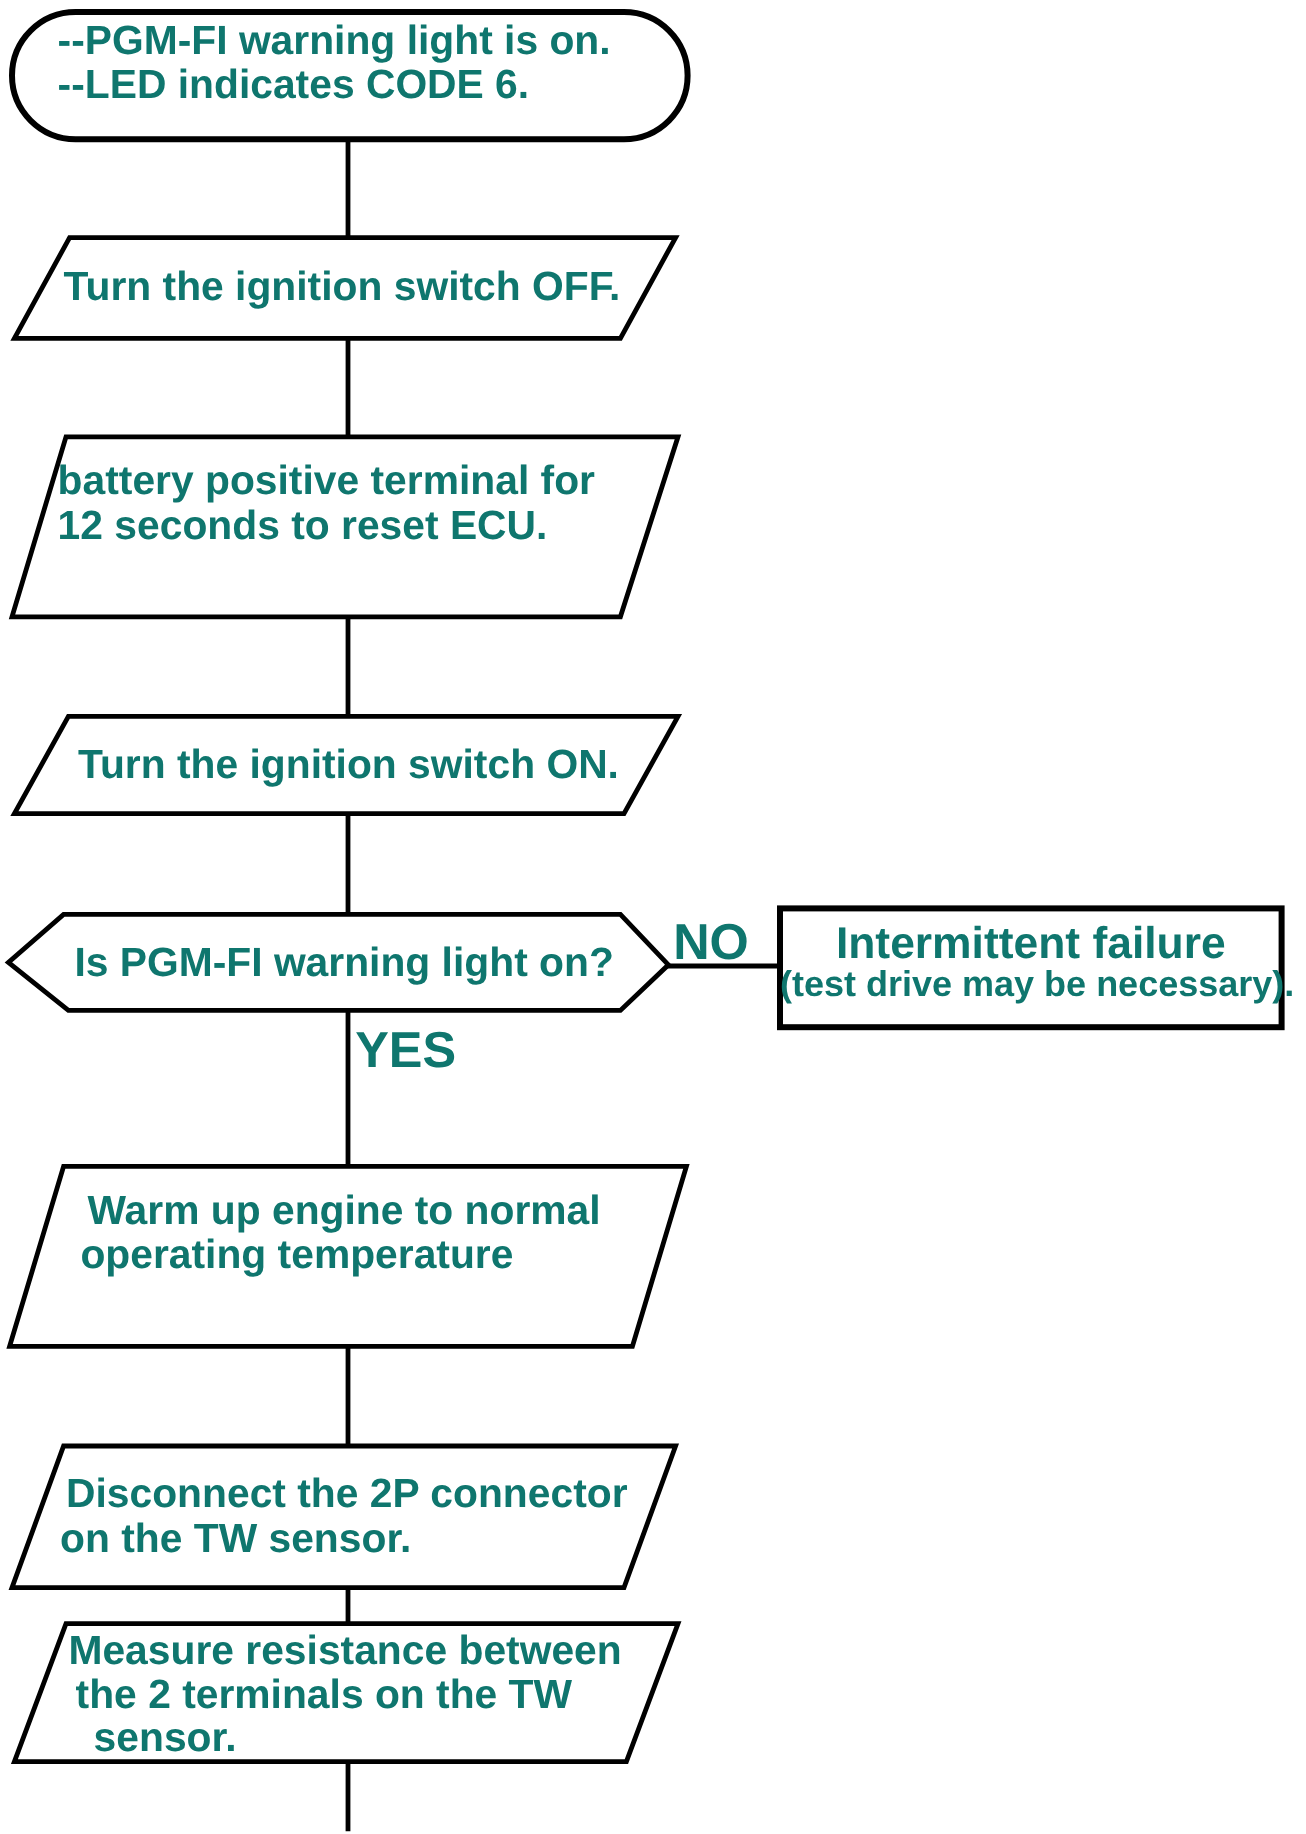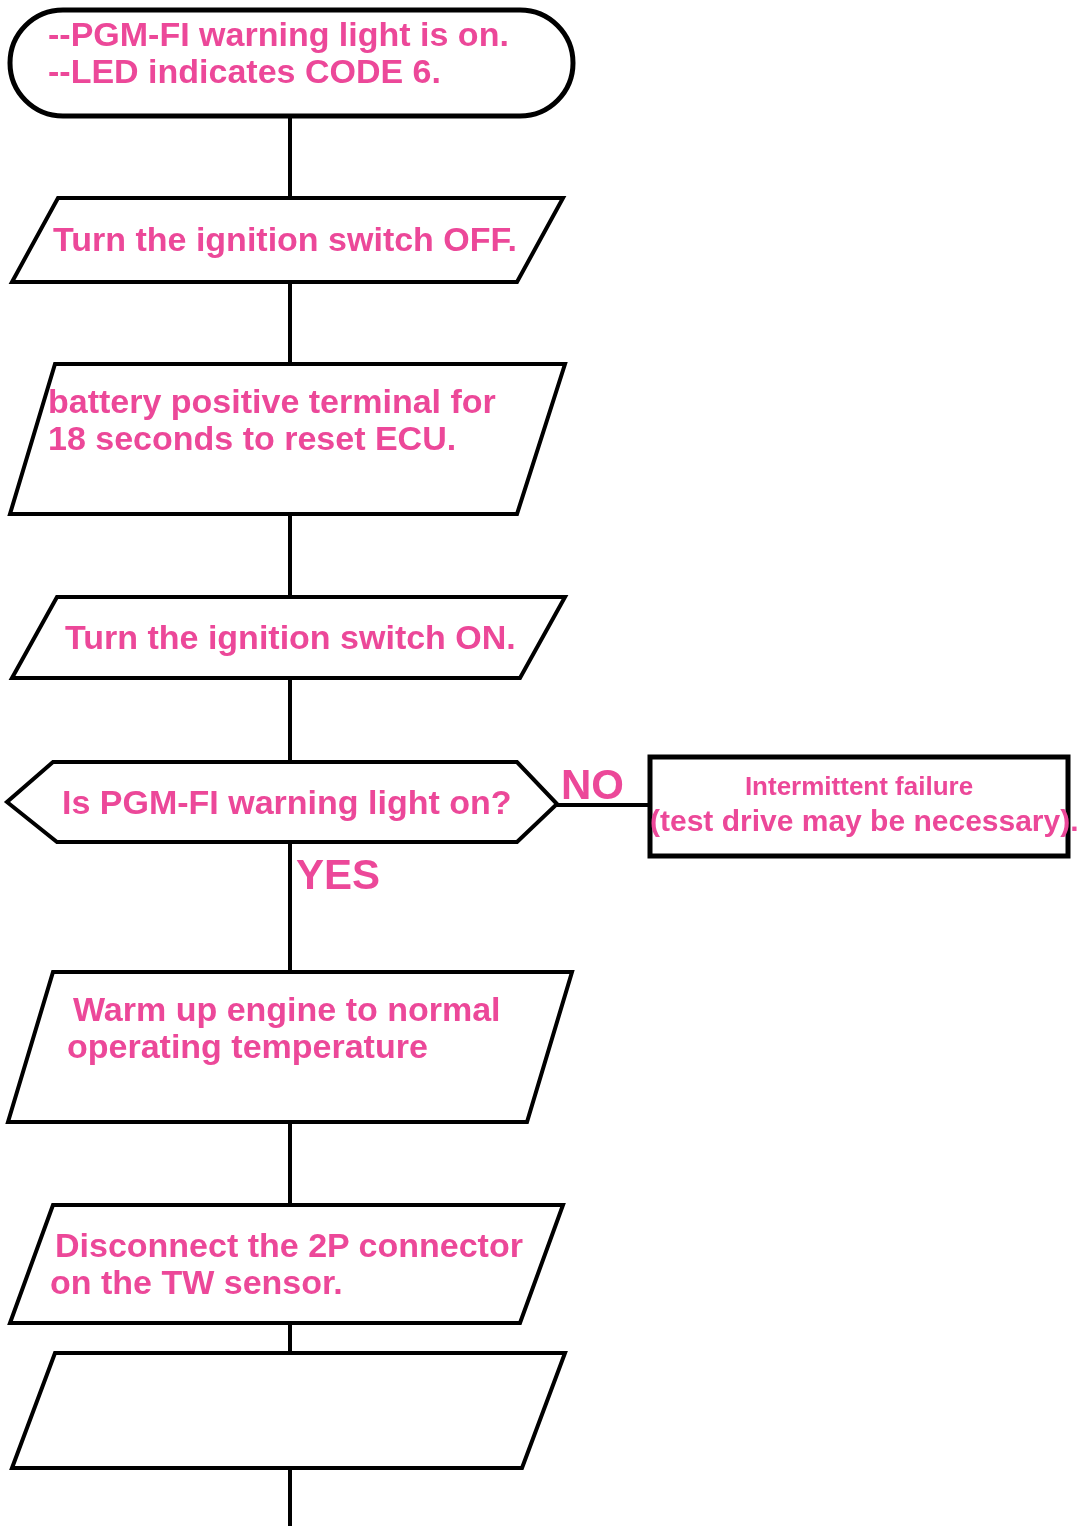--- a/index.html
+++ b/index.html
@@ -2,32 +2,32 @@
 <html><head>
 <meta charset="utf-8">
 <style>
   html, body { margin: 0; padding: 0; background: #ffffff; }
   .canvas {
     position: relative;
     width: 1088px;
     height: 1528px;
     background: #ffffff;
     font-family: "Liberation Sans", sans-serif;
-    color: #ec4899;
+    color: #0f766e;
     overflow: hidden;
   }
   .chart-svg { position: absolute; left: 0; top: 0; width: 1088px; height: 1528px; }
   .txt {
     position: absolute;
     font-weight: bold;
     white-space: nowrap;
   }
   .body-txt { font-size: 34px; line-height: 37px; }
   .branch-txt { font-size: 42px; line-height: 34px; }
-  .result-title { font-size: 26px; line-height: 36px; text-align: center; }
+  .result-title { font-size: 37px; line-height: 36px; text-align: center; }
   .result-sub { font-size: 30px; line-height: 26px; text-align: center; }
   .ln { white-space: nowrap; }
 </style>
 </head>
 <body>
 
 <div class="canvas">
 
   <svg class="chart-svg" viewBox="0 0 1088 1528">
 
@@ -62,21 +62,21 @@
     <div class="ln">--PGM-FI warning light is on.</div>
     <div class="ln">--LED indicates CODE 6.</div>
   </div>
 
   <div class="txt body-txt" style="left:53px; top:221px;">
     <div class="ln">Turn the ignition switch OFF.</div>
   </div>
 
   <div class="txt body-txt" style="left:48px; top:383px;">
     <div class="ln">battery positive terminal for</div>
-    <div class="ln">18 seconds to reset ECU.</div>
+    <div class="ln">12 seconds to reset ECU.</div>
   </div>
 
   <div class="txt body-txt" style="left:65px; top:619px;">
     <div class="ln">Turn the ignition switch ON.</div>
   </div>
 
   <div class="txt body-txt" style="left:62px; top:784px;">
     <div class="ln">Is PGM-FI warning light on?</div>
   </div>
 
@@ -90,14 +90,19 @@
   <div class="txt body-txt" style="left:50px; top:991px;">
     <div class="ln" style="padding-left:23px;">Warm up engine to normal</div>
     <div class="ln" style="padding-left:17px;">operating temperature</div>
   </div>
 
   <div class="txt body-txt" style="left:50px; top:1227px;">
     <div class="ln" style="padding-left:5px;">Disconnect the 2P connector</div>
     <div class="ln">on the TW sensor.</div>
   </div>
 
+  <div class="txt body-txt" style="left:57px; top:1358px; line-height:36px;">
+    <div class="ln">Measure resistance between</div>
+    <div class="ln" style="padding-left:6px;">the 2 terminals on the TW</div>
+    <div class="ln" style="padding-left:21px;">sensor.</div>
+  </div>
 
 </div>
 
 </body></html>

